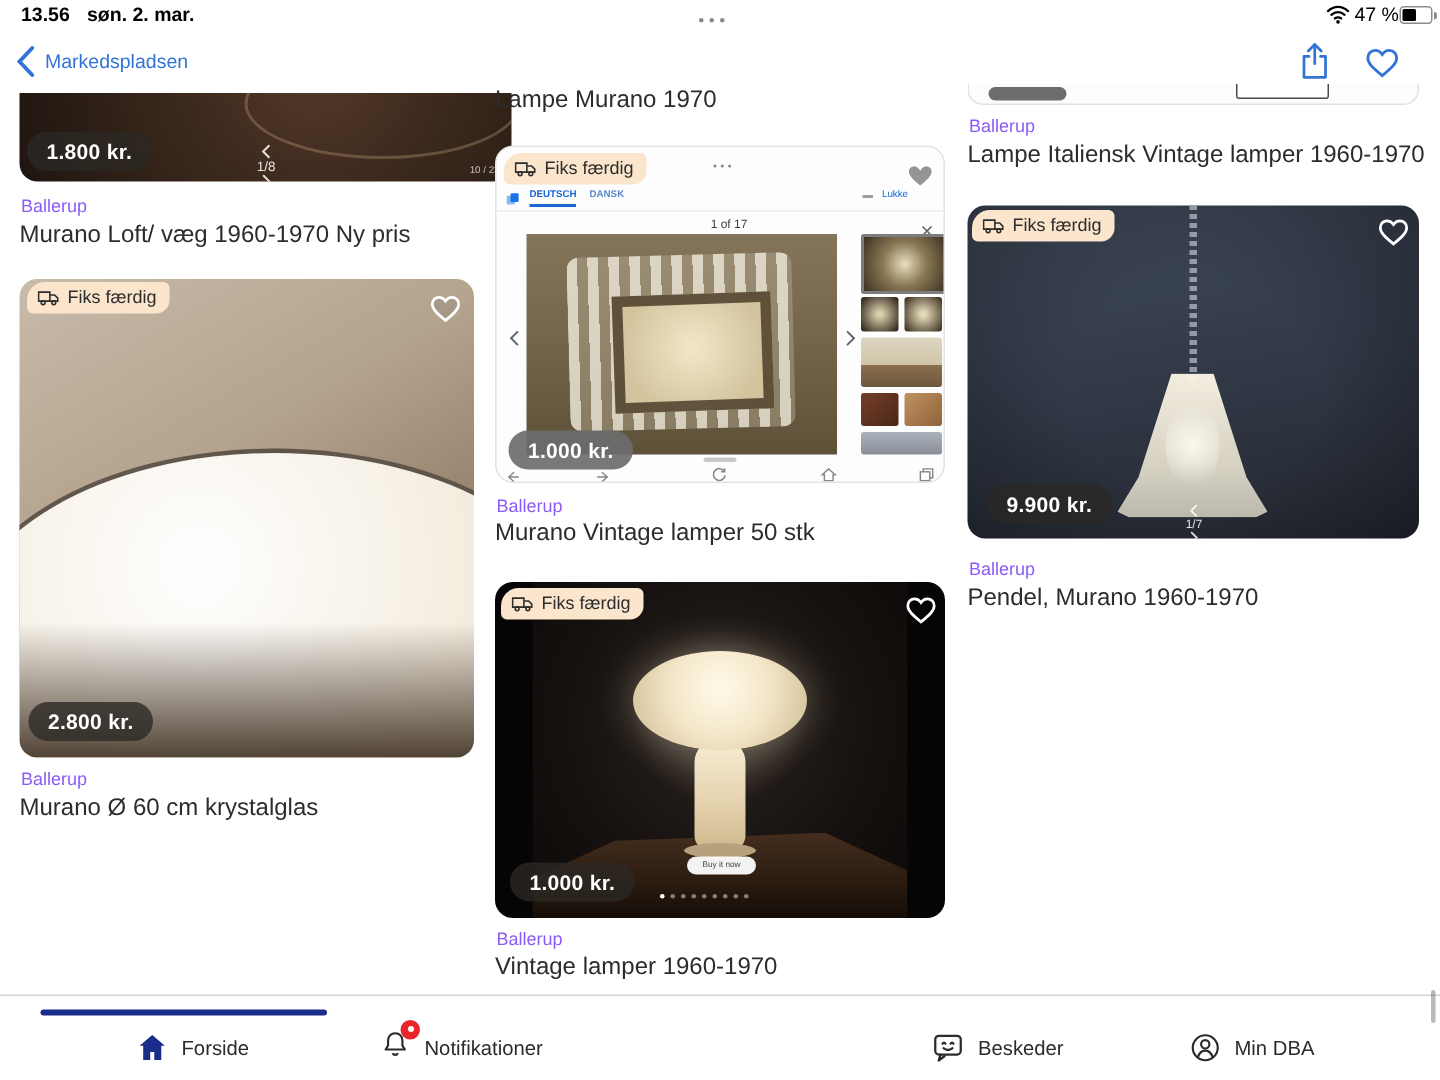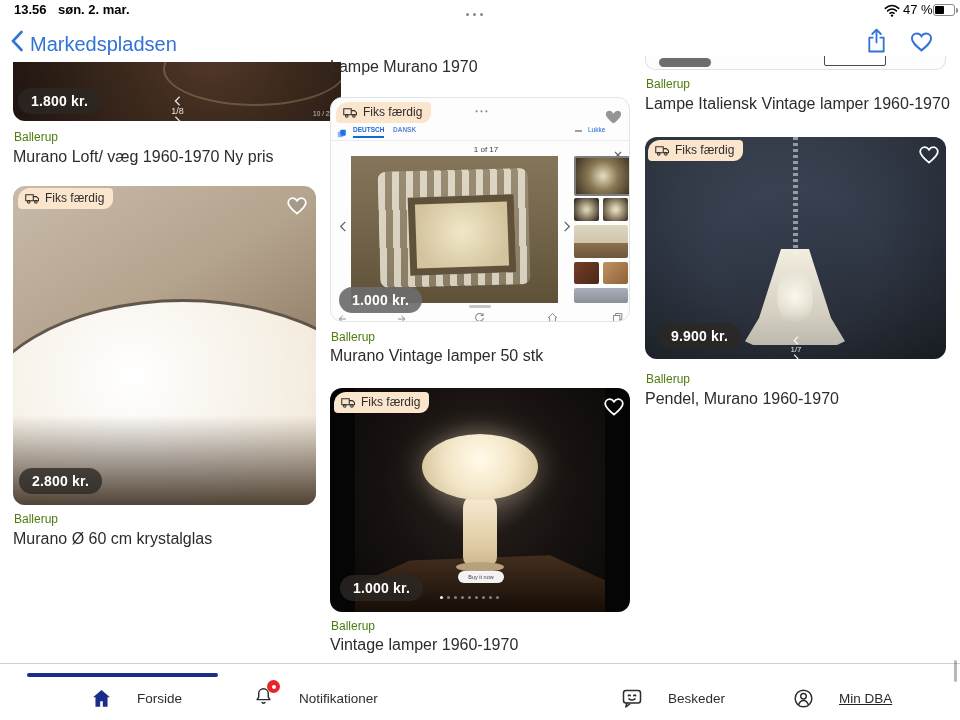--- a/index.html
+++ b/index.html
@@ -6,40 +6,40 @@
   .screen{position:relative;width:960px;height:720px;background:#fff;overflow:hidden;
           font-family:"Liberation Sans", sans-serif;color:#222;}
   .abs{position:absolute;}
   
   .st-text{font-size:13px;font-weight:700;color:#000;}
   .mt-dots span{display:inline-block;width:3px;height:3px;border-radius:50%;background:#8a8a8a;margin:0 2px;vertical-align:middle;}
   .battery{width:20px;height:10px;border:1px solid #8b8b8b;border-radius:3px;position:relative;}
   .battery .fill{position:absolute;left:1px;top:1px;bottom:1px;width:47%;background:#000;border-radius:1px;}
   .battery .tip{position:absolute;right:-4px;top:2.5px;width:2.5px;height:5px;background:#8b8b8b;border-radius:0 2px 2px 0;}
   
-  .nav-back{font-size:20px;color:#3273d6;}
+  .nav-back{font-size:13px;color:#3273d6;}
   
   .card{position:absolute;border-radius:12px;overflow:hidden;}
-  .loc{position:absolute;font-size:12px;color:#4d7c0f;}
+  .loc{position:absolute;font-size:12px;color:#8b5cf6;}
   .title{position:absolute;font-size:16px;color:#2c2c2e;}
   .price{position:absolute;background:rgba(44,40,36,.78);color:#fff;font-size:14px;font-weight:700;
          padding:5px 13px;border-radius:16px;letter-spacing:.2px;}
   .price.gray{background:rgba(108,108,108,.92);}
   .fiks{position:absolute;display:flex;align-items:center;gap:5px;background:#fbe6cd;color:#2d2d2d;
         font-size:12px;padding:3px 9px 4px 7px;border-radius:12px 4px 9px 4px;}
   .heart{position:absolute;}
   .pager{position:absolute;display:flex;align-items:center;justify-content:flex-end;
          color:rgba(255,255,255,.88);flex-direction:column;}
   .pager .num{font-size:9px;}
   
   .inshot{background:#fdfdfd;border:1px solid #e3e3e3;box-sizing:border-box;}
   .hairline{position:absolute;background:#ececec;height:1px;}
   .thumb{position:absolute;border-radius:2px;}
   
-  .tab{position:absolute;display:flex;align-items:center;gap:24px;top:684px;height:28px;}
+  .tab{position:absolute;display:flex;align-items:center;gap:8px;top:684px;height:28px;}
   .tab .lbl{font-size:13.5px;color:#2c2c2e;}
   .badge-red{position:absolute;right:-5px;top:-4px;width:13px;height:13px;border-radius:50%;
              background:#e8252a;display:flex;align-items:center;justify-content:center;}
   .badge-red i{display:block;width:4px;height:4px;border-radius:50%;background:#fff;}
   .dotrow{position:absolute;display:flex;gap:4px;}
   .dotrow span{width:3px;height:3px;border-radius:50%;background:rgba(255,255,255,.45);}
   .dotrow span.on{background:#fff;}
 </style>
 </head>
 <body>
@@ -326,21 +326,21 @@
         <g fill="none" stroke="#2b2b2b" stroke-width="1.5" stroke-linejoin="round" stroke-linecap="round">
           <rect x="3.5" y="4.5" width="17" height="12.5" rx="2.5"></rect>
           <path d="M7 17 L5.8 21 l4-3"></path>
           <path d="M8.3 9.8 q1-1.4 2 0 M13.7 9.8 q1-1.4 2 0"></path>
           <path d="M9 12.8 q3 2.4 6 0"></path>
         </g>
       </svg>
     <span class="lbl">Beskeder</span>
   </div>
 
-  <div class="tab" style="left:792px;text-decoration:underline;">
+  <div class="tab" style="left:792px;">
     <svg width="23" height="23" viewBox="0 0 24 24">
         <g fill="none" stroke="#2b2b2b" stroke-width="1.5">
           <circle cx="12" cy="12" r="8.7"></circle>
           <circle cx="12" cy="9.6" r="2.9"></circle>
           <path d="M6.9 18.5 c1-3.1 2.8-4.5 5.1-4.5 s4.1 1.4 5.1 4.5"></path>
         </g>
       </svg>
     <span class="lbl">Min DBA</span>
   </div>
 

